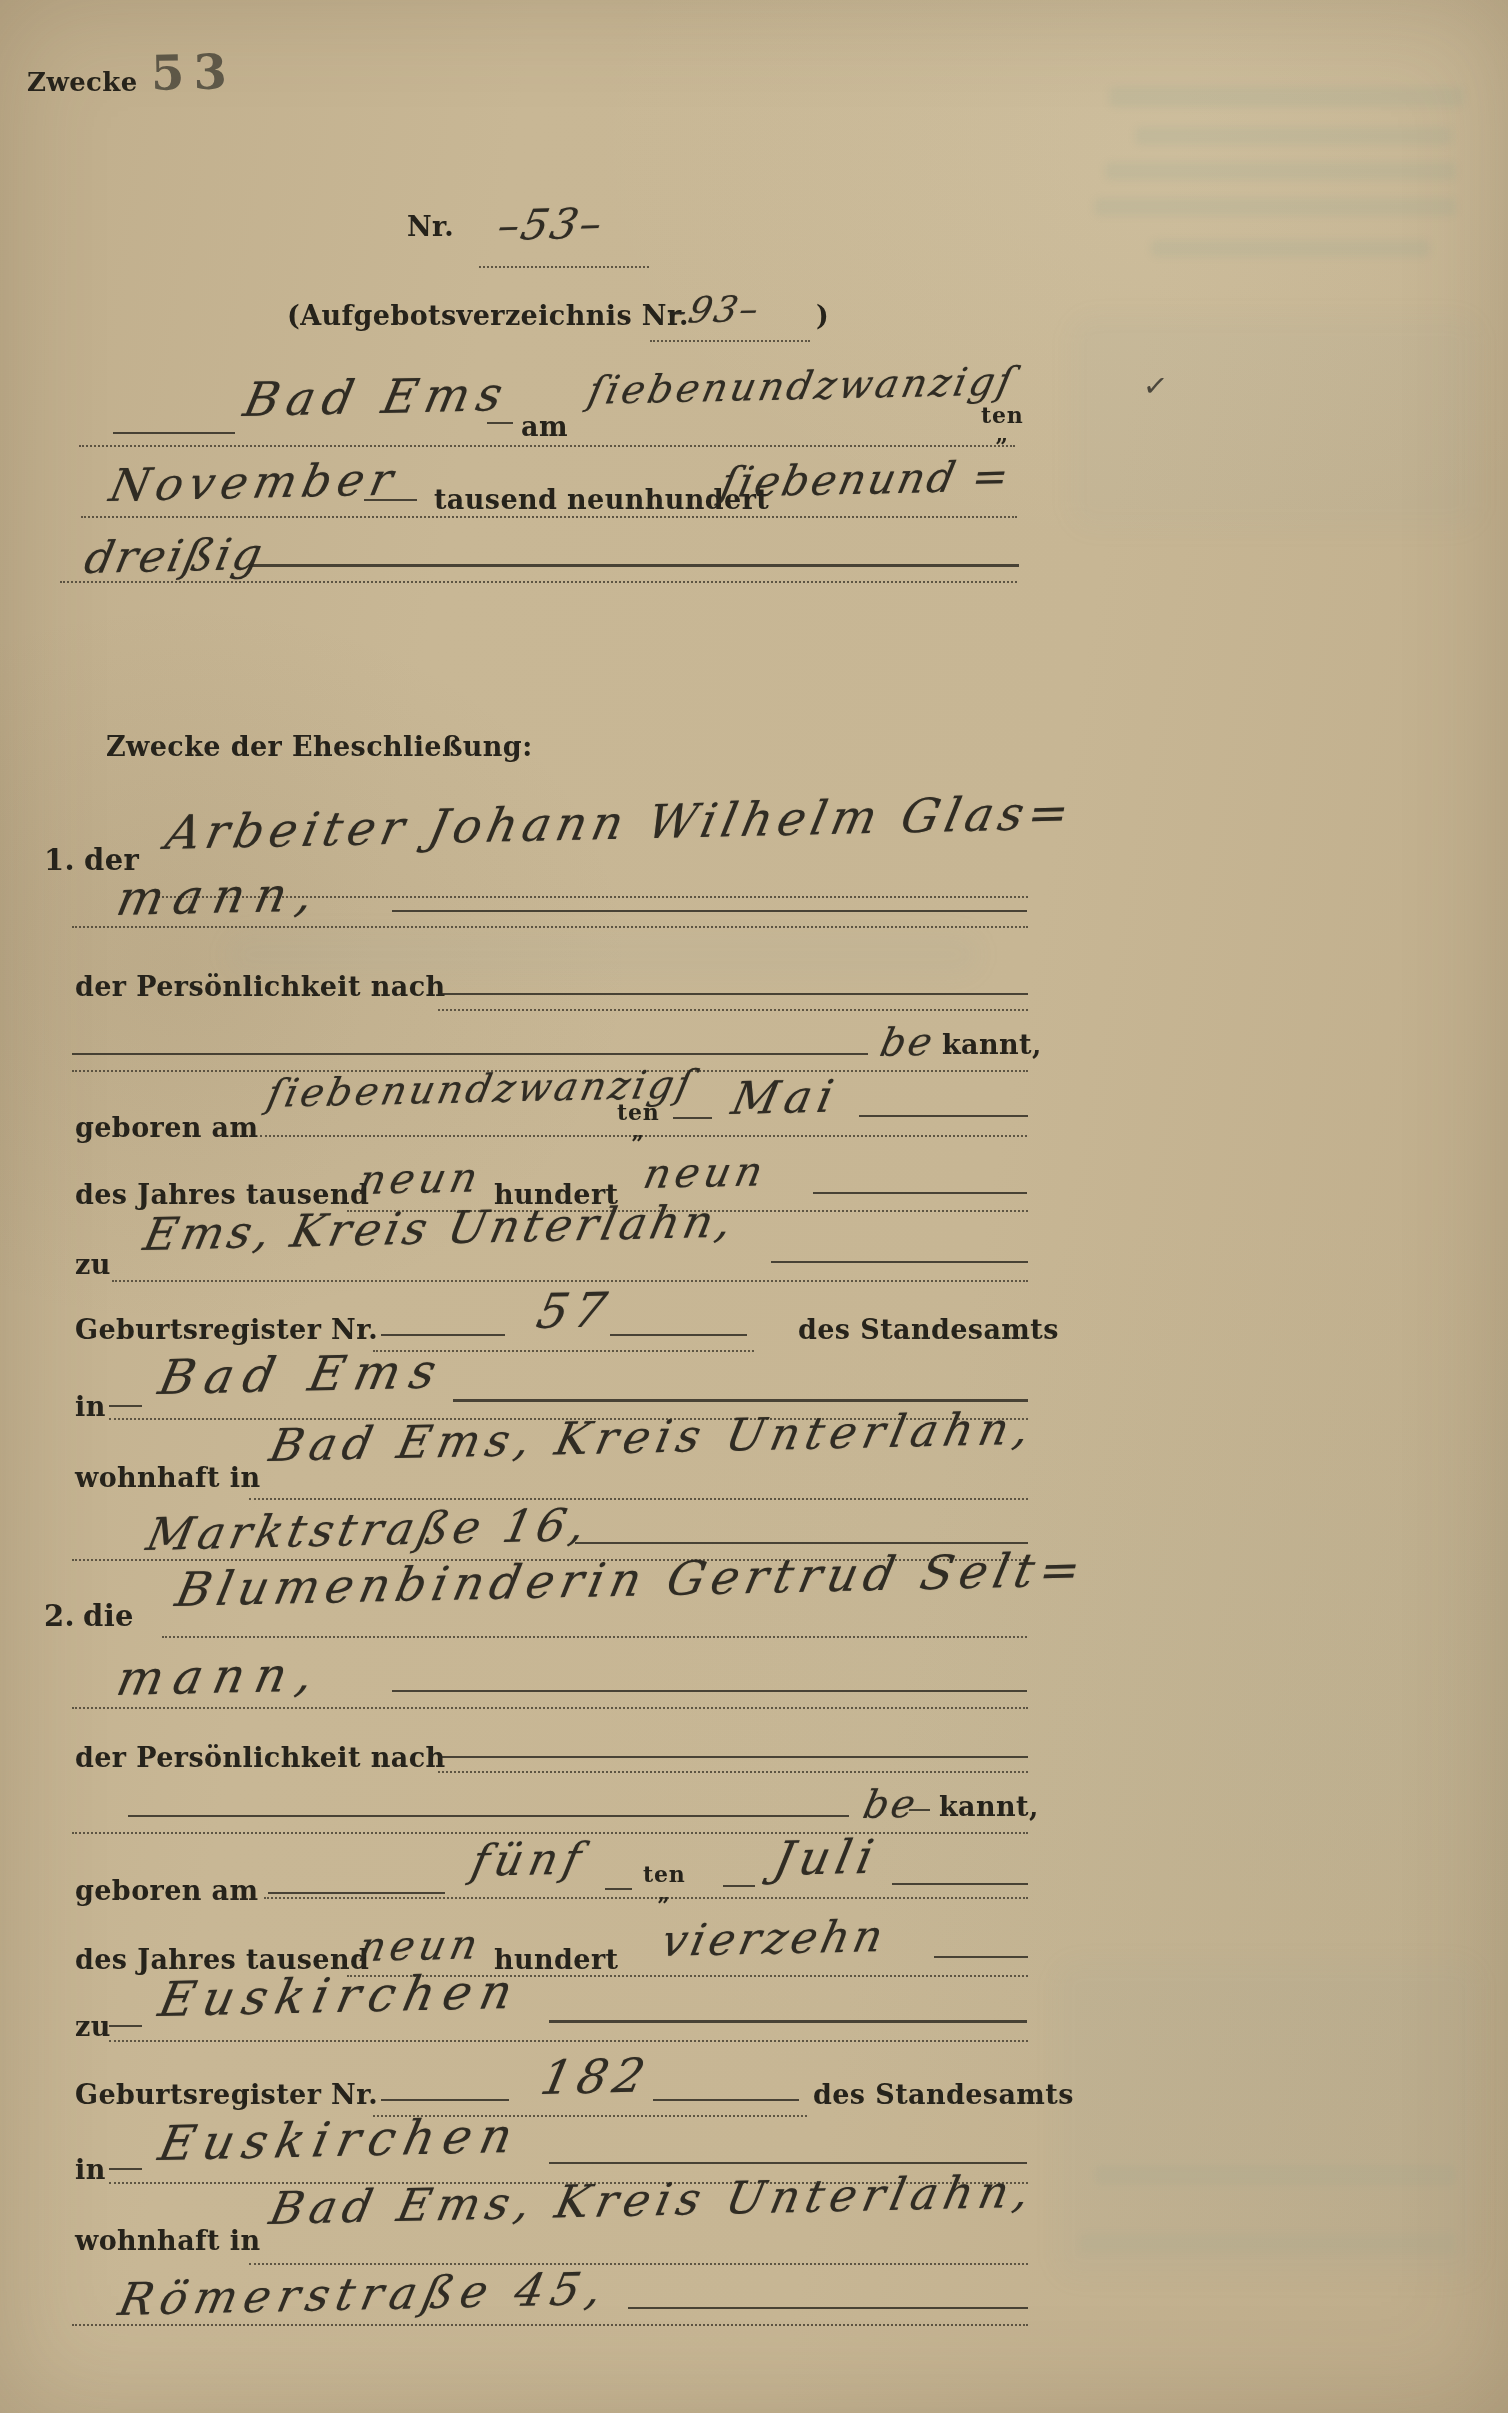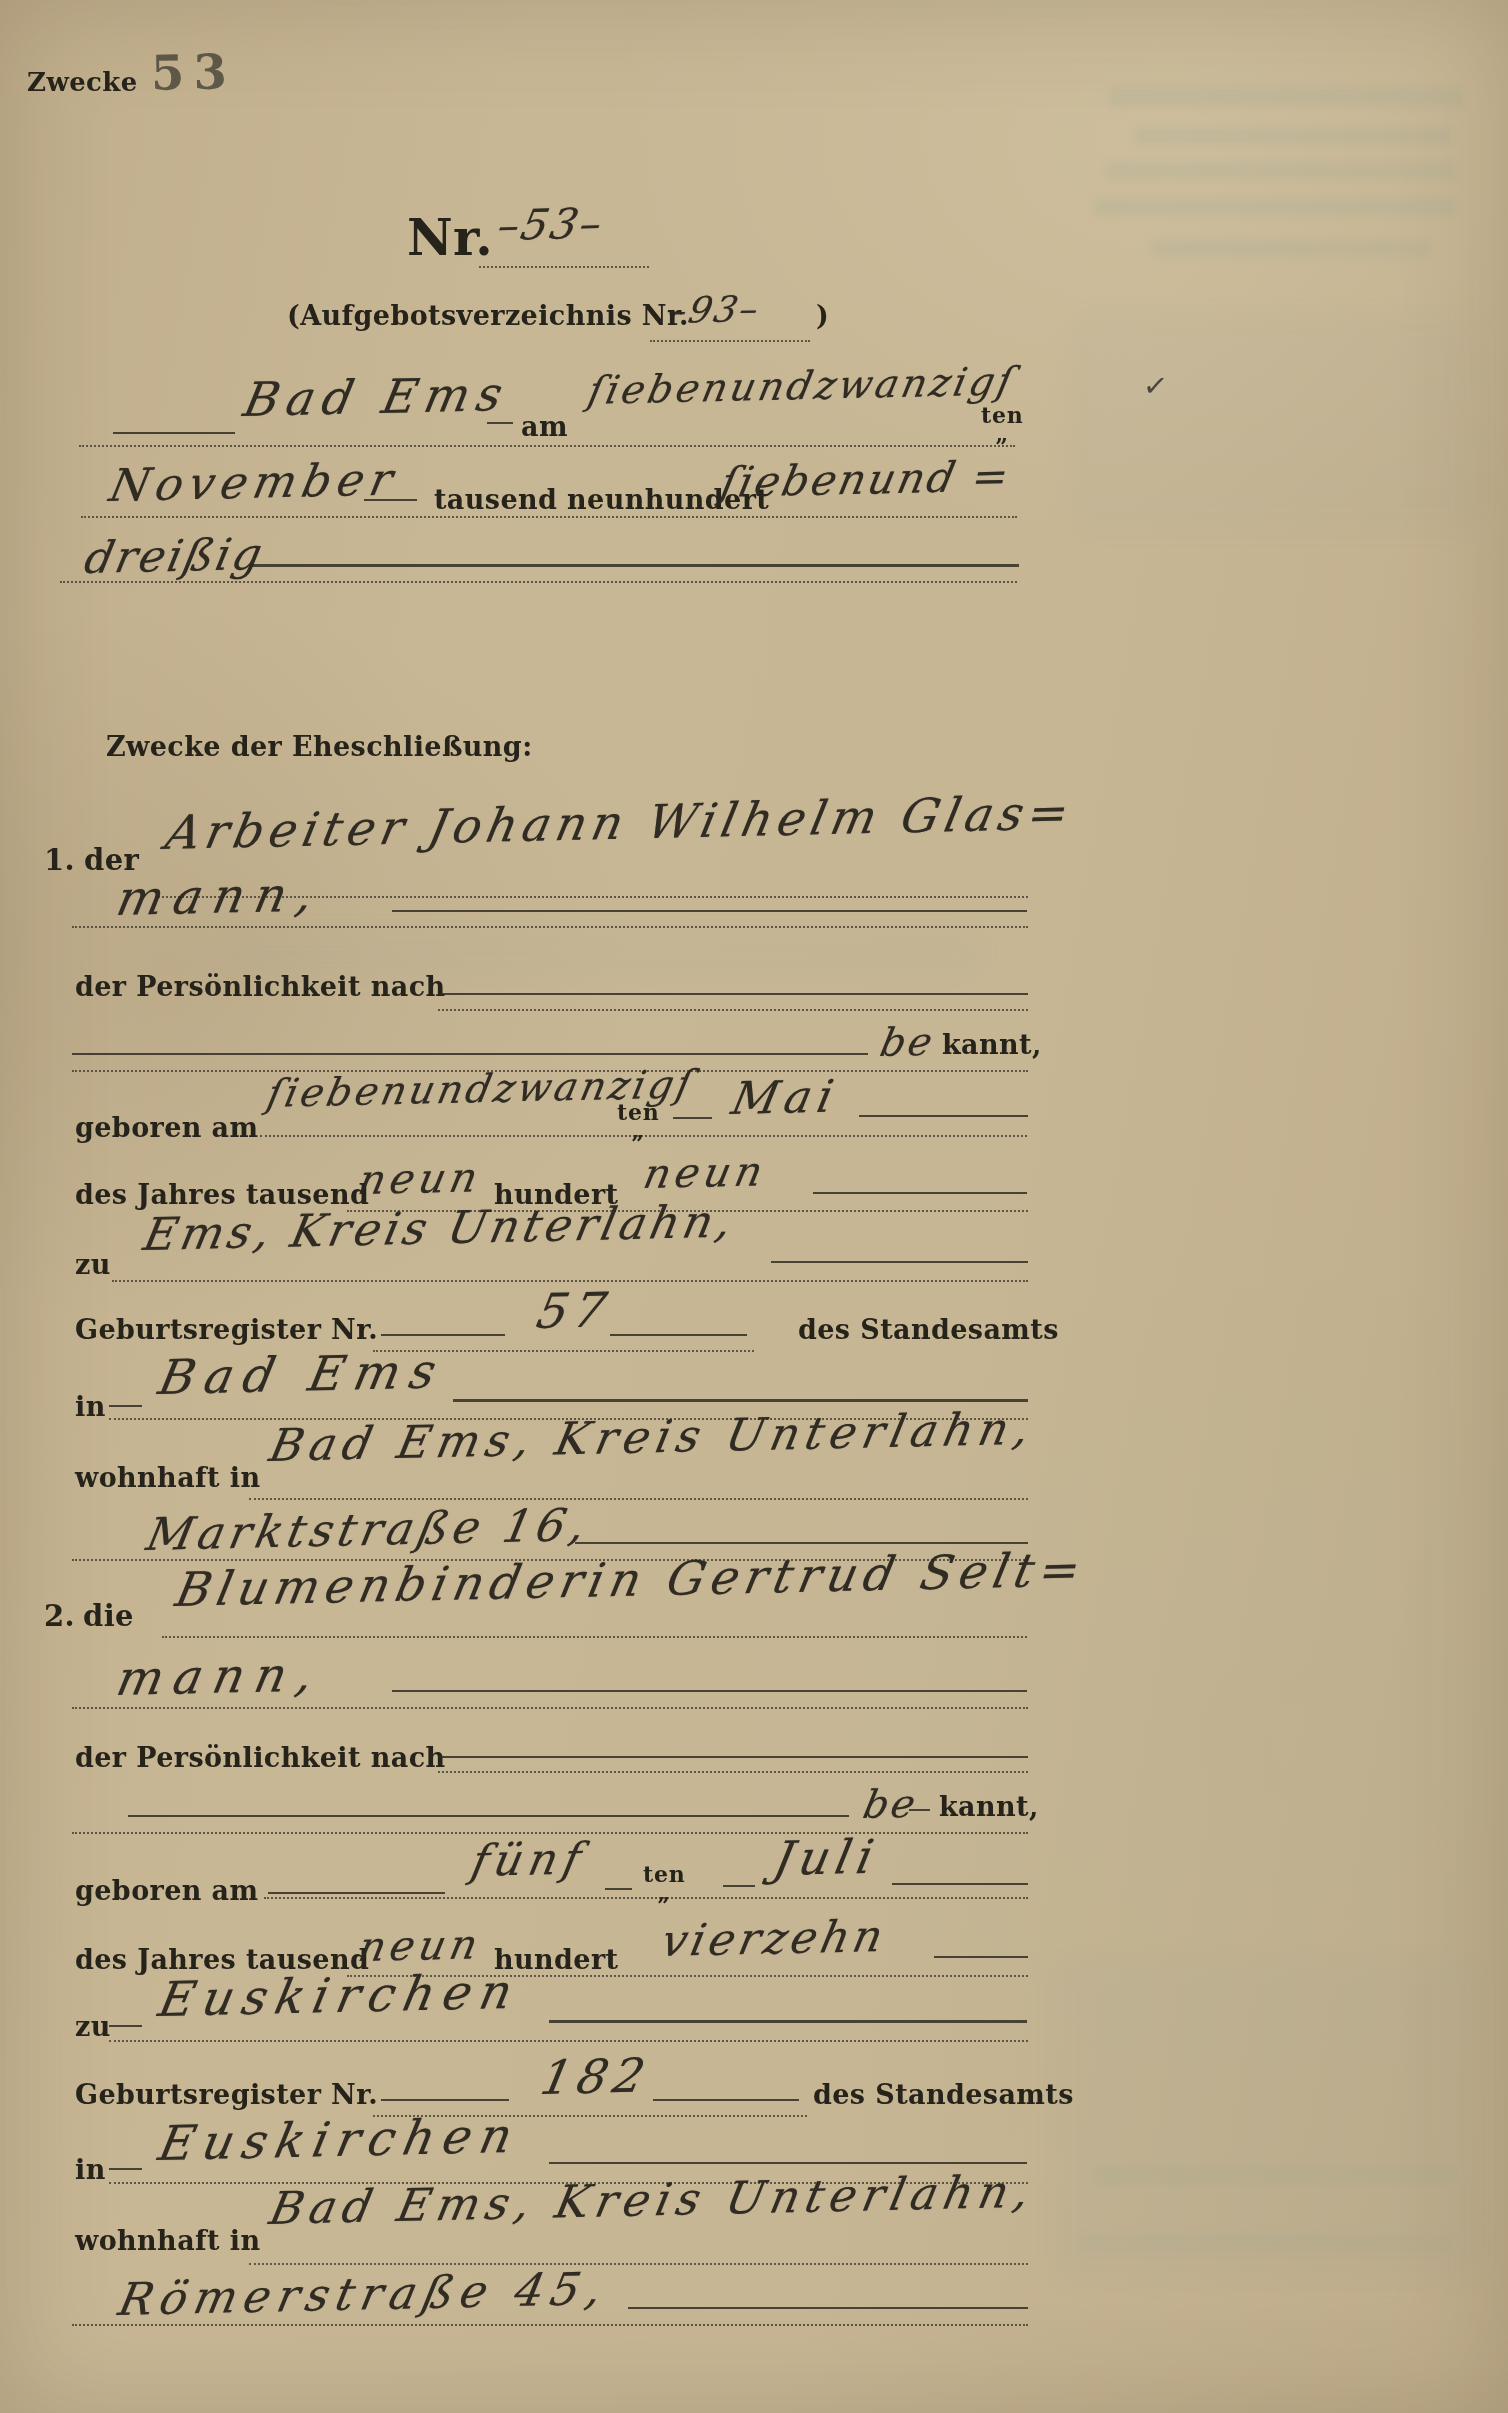--- a/index.html
+++ b/index.html
@@ -43,21 +43,21 @@
   <div class="bleed" style="left:1151px;top:240px;width:279px;height:16.6px"></div>
   <div class="haze" style="left:1071px;top:317px;width:407px;height:211px"></div>
   <div class="haze" style="left:226px;top:932px;width:754px;height:45px"></div>
   <div class="haze" style="left:1056px;top:1962px;width:422px;height:317px"></div>
   <div class="bleed" style="left:1094px;top:2165px;width:362px;height:19.6px;opacity:.7"></div>
   <div class="bleed" style="left:1079px;top:2233px;width:377px;height:19.6px;opacity:.6"></div>
 
   <div class="printed" style="left:27px;top:69px;font-size:26px">Zwecke</div>
   <div class="stamp" style="left:151px;top:44px">53</div>
 
-  <div class="printed" style="left:407px;top:213px;font-size:50px">Nr.</div>
+  <div class="printed" style="left:407px;top:213px;font-size:27px">Nr.</div>
   <div class="hw" style="left:494px;top:205px;font-size:42px">–53–</div>
   <div class="rd" style="left:479px;top:266px;width:170px"></div>
 
   <div class="printed" style="left:287px;top:302px">(Aufgebotsverzeichnis Nr.</div>
   <div class="hw" style="left:665px;top:293px;font-size:36px">–93–</div>
   <div class="rd" style="left:650px;top:340px;width:160px"></div>
   <div class="printed" style="left:816px;top:302px">)</div>
 
   <div class="rs" style="left:113px;top:432px;width:122px"></div>
   <div class="hw" style="left:240px;top:376px;font-size:47px;letter-spacing:7.5px">Bad Ems</div>

